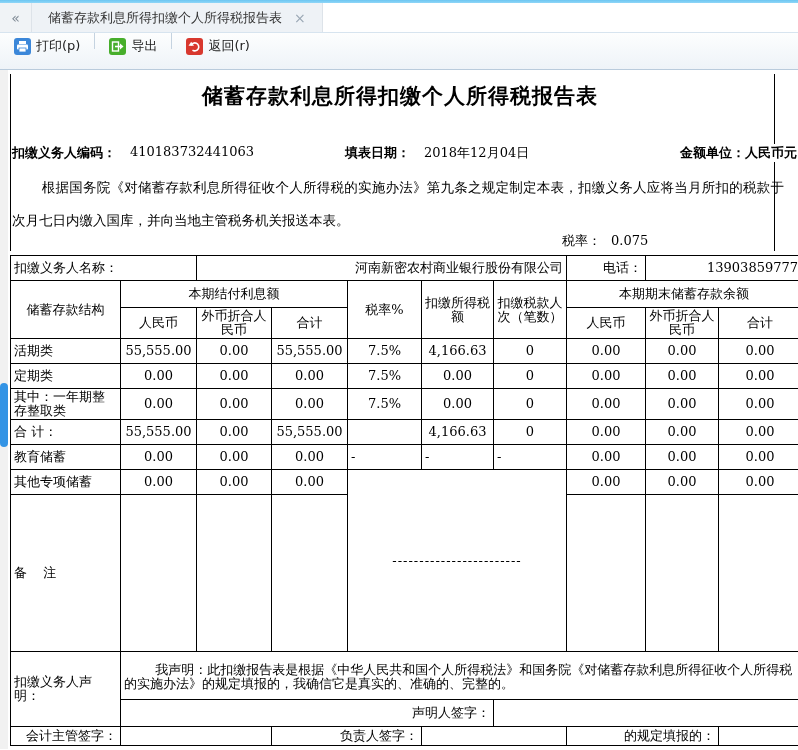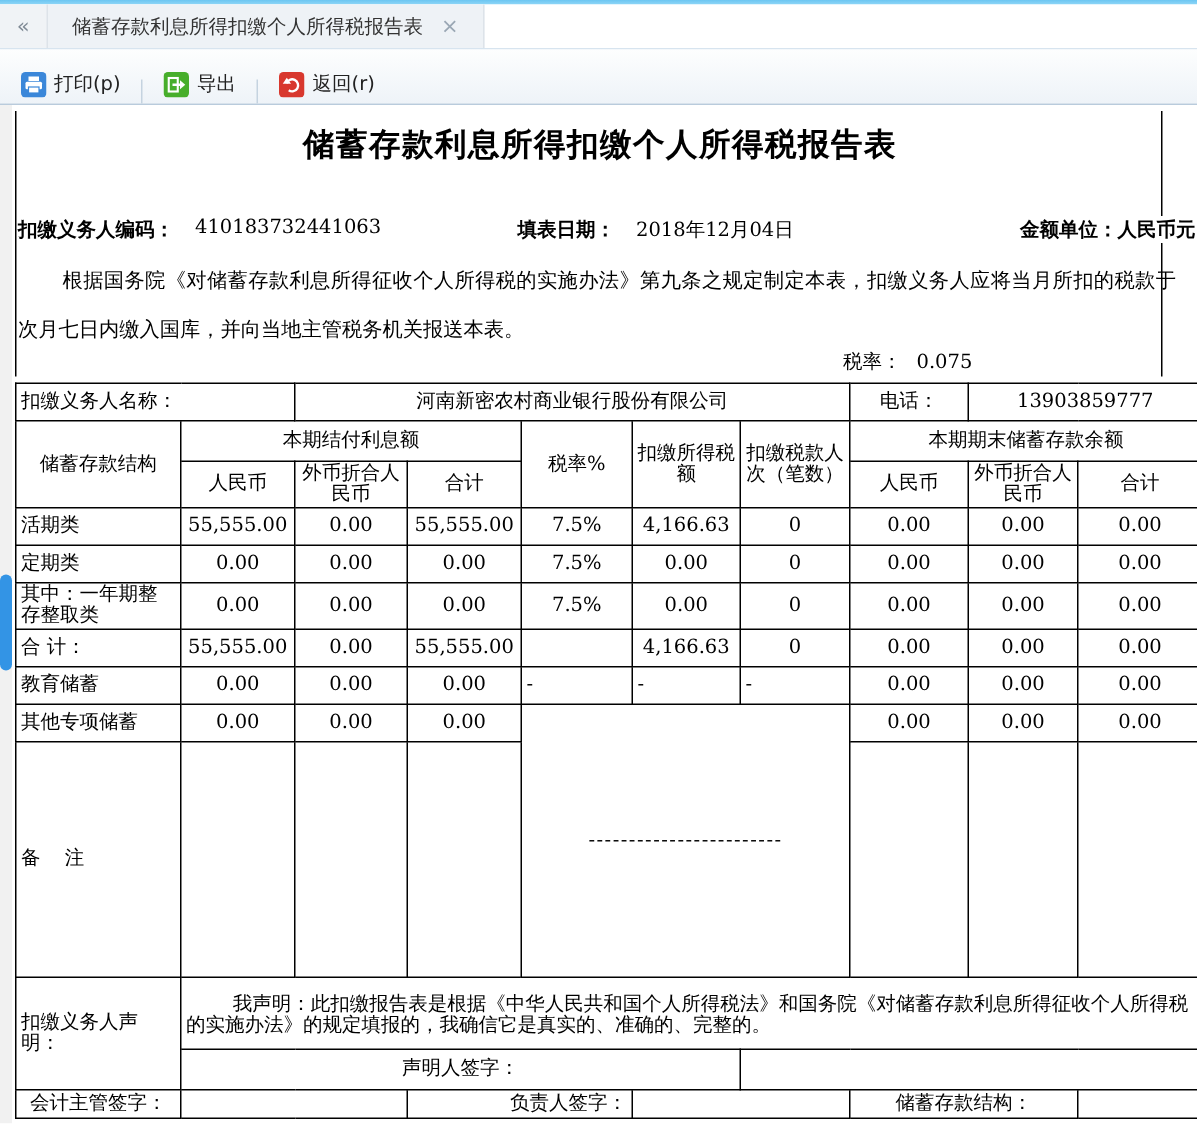--- a/index.html
+++ b/index.html
@@ -11,21 +11,21 @@
   .topline { height:3px; background:linear-gradient(to bottom,#6cc6f2,#8fd6f7); }
 
   
   .tabbar { height:30px; background:#ffffff; border-bottom:1px solid #d7e4ef; display:flex; align-items:stretch; }
   .tab-collapse { width:32px; background:#f0f3f6; border-right:1px solid #dde3e9; color:#7a8augra; color:#7f8a95; font-size:14px; display:flex; align-items:center; justify-content:center; cursor:pointer; }
   .tab { background:#f0f3f6; border-right:1px solid #dde3e9; display:flex; align-items:center; padding:0 16px; font-size:13px; color:#333; cursor:pointer; white-space:nowrap; }
   .tab.active { background:#eef2f6; }
   .tab .close { margin-left:12px; color:#9aa7b4; font-size:14px; cursor:pointer; }
 
   
-  .toolbar { height:37px; background:linear-gradient(to bottom,#fdfefe,#eef3f8); border-bottom:1px solid #b9cbdc; display:flex; align-items:flex-end; padding:0 8px; }
+  .toolbar { height:37px; background:linear-gradient(to bottom,#fdfefe,#eef3f8); border-bottom:1px solid #b9cbdc; display:flex; align-items:flex-start; padding:0 8px; }
   .tbtn { display:flex; align-items:center; gap:5px; background:transparent; border:none; font-size:13px; color:#222; padding:4px 6px; cursor:pointer; font-family:inherit; }
   .tsep { width:1px; height:16px; background:#c5d3e0; margin:0 8px; }
   .ticon { width:17px; height:17px; display:inline-block; }
 
   
   .content { position:relative; width:798px; height:679px; background:#fff; overflow:hidden; }
   .vscroll { position:absolute; left:0; top:0; width:8px; height:679px; background:#f1f1f1; }
   .vscroll .thumb { position:absolute; left:0; top:313px; width:8px; height:64px; background:#3394e5; border-radius:4px; cursor:pointer; }
 
   .form { position:absolute; left:10px; top:4px; width:800px; height:675px;
@@ -42,21 +42,21 @@
   .m3 b { margin-right:0; }
   .intro { position:absolute; top:97px; left:2px; width:772px; font-size:13.5px;
            line-height:33px; text-indent:2.2em; text-align:justify; }
   .rate { position:absolute; top:158px; left:516px; font-size:13px;margin-left:36px; }
   .rate b { font-weight:normal; margin-right:10px; }
 
   table.rep { position:absolute; top:181px; left:0; border-collapse:collapse; table-layout:fixed; width:791px; }
   table.rep td { border:1px solid #000; font-size:13px; line-height:14px; padding:1px 3px; overflow:hidden; }
   td.c { text-align:left; }
   td.n { text-align:center; font-variant-numeric:tabular-nums; }
-  td.lft { text-align:center; padding-left:5px; }
+  td.lft { text-align:right; padding-left:5px; }
   tr.h1 td, tr.h2 td { text-align:center; }
   td.dash { text-align:center; vertical-align:middle; letter-spacing:1px; font-size:13px; }
   td.decl { text-align:left; padding:2px 6px; line-height:21px; vertical-align:top; }
   td.decl div { text-indent:2.4em;margin-top:10px; }
   td.remark { text-align:left; vertical-align:middle; letter-spacing:6px; }
   td.rtxt { text-align:right; padding-right:6px; }
 </style>
 </head>
 <body>
 
@@ -261,20 +261,20 @@
         <tr style="height:27px">
           <td colspan="5" class="lft">声明人签字：</td>
           <td colspan="4"></td>
         </tr>
 
         <tr style="height:19px">
           <td class="lft">会计主管签字：</td>
           <td colspan="2"></td>
           <td colspan="2" class="rtxt">负责人签字：</td>
           <td colspan="2"></td>
-          <td colspan="2" class="lft">储蓄存款结构：</td>
+          <td colspan="2" class="lft">的规定填报的：</td>
           <td></td>
         </tr>
       </tbody>
         </table>
     </div>
   </div>
 </div>
 
 </body></html>

